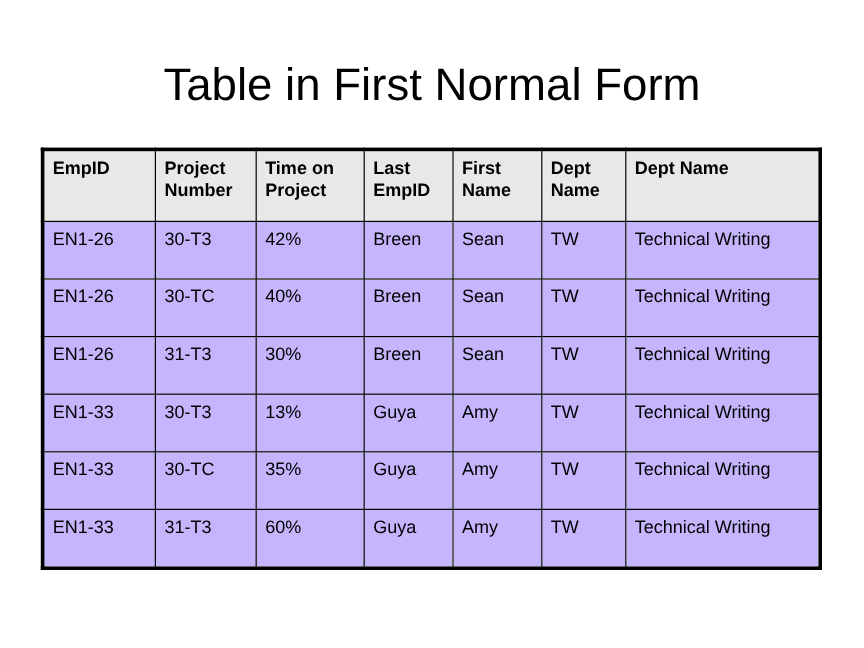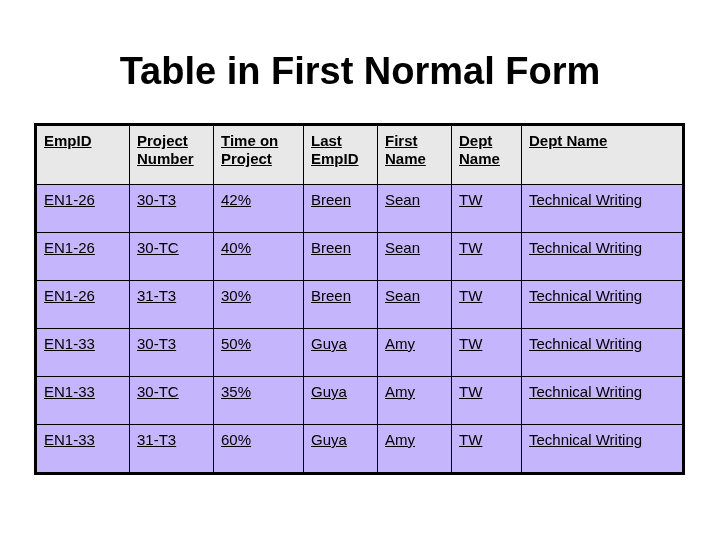--- a/index.html
+++ b/index.html
@@ -20,21 +20,21 @@
     height: 540px;
     background: #ffffff;
   }
   .slide-title {
     position: absolute;
     top: 50px;
     left: 0;
     width: 720px;
     text-align: center;
     font-size: 38px;
-    font-weight: 700;
+    font-weight: 400;
     color: #000000;
     letter-spacing: 0px;
     white-space: nowrap;
   }
   .table-wrap {
     position: absolute;
     left: 34px;
     top: 123px;
     width: 648px;
   }
@@ -48,21 +48,20 @@
   table.nf-table th,
   table.nf-table td {
     border: 1px solid #000000;
     padding: 6px 7px 6px 7px;
     vertical-align: top;
     text-align: left;
     font-size: 15px;
     color: #000000;
     line-height: 1.22;
     overflow: hidden;
-    text-decoration: underline;
   }
   table.nf-table thead th {
     background: #e8e8e8;
     font-weight: bold;
     height: 46px;
   }
   table.nf-table tbody td {
     background: #c4b5fd;
     font-weight: 400;
     height: 35px;
@@ -129,21 +128,21 @@
           <td>31-T3</td>
           <td>30%</td>
           <td>Breen</td>
           <td>Sean</td>
           <td>TW</td>
           <td>Technical Writing</td>
         </tr>
         <tr>
           <td>EN1-33</td>
           <td>30-T3</td>
-          <td>50%</td>
+          <td>13%</td>
           <td>Guya</td>
           <td>Amy</td>
           <td>TW</td>
           <td>Technical Writing</td>
         </tr>
         <tr>
           <td>EN1-33</td>
           <td>30-TC</td>
           <td>35%</td>
           <td>Guya</td>

